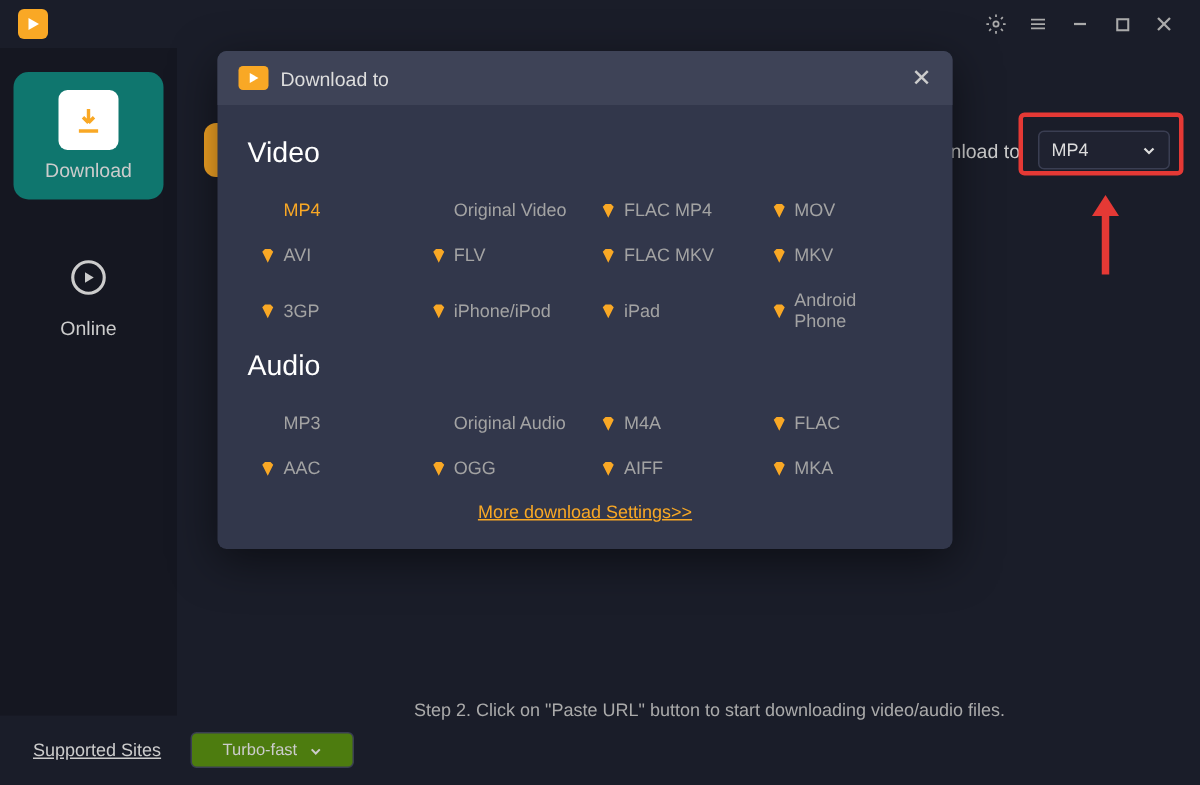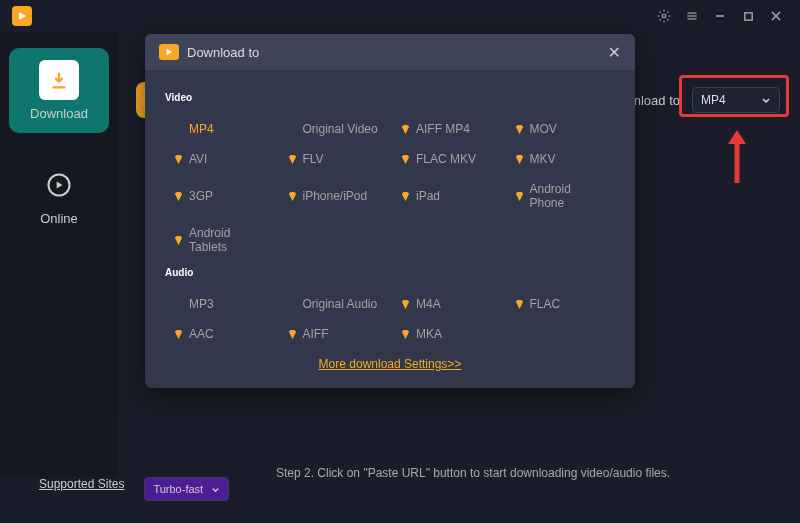--- a/index.html
+++ b/index.html
@@ -131,39 +131,38 @@
   left: 158px;
   font-size: 12px;
   color: #aaa;
 }
 .footer {
   position: absolute;
   bottom: 0;
   left: 0; right: 0;
   height: 46px;
   display: flex;
-  align-items: flex-start;
+  align-items: center;
   padding: 0 22px;
   gap: 20px;
-  margin-left: 17px;
 }
 .supported-link {
   color: #ccc;
   font-size: 12px;
   text-decoration: underline;
   cursor: pointer;
 }
 .turbo-select {
   height: 24px;
-  background: #4c1d95;
+  background: #4d7c0f;
   border: 1px solid #3a3e52;
   border-radius: 4px;
   color: #ccc;
   font-size: 11px;
-  padding: 0 8px;
+  padding: 0 20px;
   display: flex; align-items: center; gap: 8px;
   cursor: pointer;
 }
 
 .modal {
   position: absolute;
   top: 34px;
   left: 145px;
   width: 490px;
   background: #32374b;
@@ -184,22 +183,22 @@
   background: #f9a825;
   border-radius: 3px;
   display: flex; align-items: center; justify-content: center;
   margin-right: 8px;
 }
 .modal-title { font-size: 13px; color: #ddd; flex: 1; }
 .modal-close { cursor: pointer; color: #ccc; font-size: 16px; }
 .modal-body { padding: 14px 20px 16px; }
 .section-title {
   color: #fff;
-  font-size: 10px;
-  font-weight: 700;
+  font-size: 19px;
+  font-weight: 400;
   margin: 8px 0 14px;
 }
 .format-grid {
   display: grid;
   grid-template-columns: repeat(4, 1fr);
   gap: 6px 4px;
   margin-bottom: 8px;
 }
 .format-item {
   display: flex;
@@ -340,21 +339,21 @@
         <div class="format-item">
           <span class="diamond"></span>
           <span>Original Video</span>
         </div>
         <div class="format-item">
           <span class="diamond">
             <svg width="11" height="11" viewBox="0 0 12 12">
               <path d="M2 3h8L6 11 2 3z M2 3L4 1h4l2 2" fill="#f9a825"></path>
             </svg>
           </span>
-          <span>AIFF MP4</span>
+          <span>FLAC MP4</span>
         </div>
         <div class="format-item">
           <span class="diamond">
             <svg width="11" height="11" viewBox="0 0 12 12">
               <path d="M2 3h8L6 11 2 3z M2 3L4 1h4l2 2" fill="#f9a825"></path>
             </svg>
           </span>
           <span>MOV</span>
         </div>
         <div class="format-item">
@@ -413,28 +412,20 @@
           </span>
           <span>iPad</span>
         </div>
         <div class="format-item">
           <span class="diamond">
             <svg width="11" height="11" viewBox="0 0 12 12">
               <path d="M2 3h8L6 11 2 3z M2 3L4 1h4l2 2" fill="#f9a825"></path>
             </svg>
           </span>
           <span>Android Phone</span>
-        </div>
-        <div class="format-item">
-          <span class="diamond">
-            <svg width="11" height="11" viewBox="0 0 12 12">
-              <path d="M2 3h8L6 11 2 3z M2 3L4 1h4l2 2" fill="#f9a825"></path>
-            </svg>
-          </span>
-          <span>Android Tablets</span>
         </div>
       </div>
     <div class="section-title">Audio</div>
     <div class="format-grid" id="audio-grid">
         <div class="format-item">
           <span class="diamond"></span>
           <span>MP3</span>
         </div>
         <div class="format-item">
           <span class="diamond"></span>
@@ -456,20 +447,28 @@
           </span>
           <span>FLAC</span>
         </div>
         <div class="format-item">
           <span class="diamond">
             <svg width="11" height="11" viewBox="0 0 12 12">
               <path d="M2 3h8L6 11 2 3z M2 3L4 1h4l2 2" fill="#f9a825"></path>
             </svg>
           </span>
           <span>AAC</span>
+        </div>
+        <div class="format-item">
+          <span class="diamond">
+            <svg width="11" height="11" viewBox="0 0 12 12">
+              <path d="M2 3h8L6 11 2 3z M2 3L4 1h4l2 2" fill="#f9a825"></path>
+            </svg>
+          </span>
+          <span>OGG</span>
         </div>
         <div class="format-item">
           <span class="diamond">
             <svg width="11" height="11" viewBox="0 0 12 12">
               <path d="M2 3h8L6 11 2 3z M2 3L4 1h4l2 2" fill="#f9a825"></path>
             </svg>
           </span>
           <span>AIFF</span>
         </div>
         <div class="format-item">

